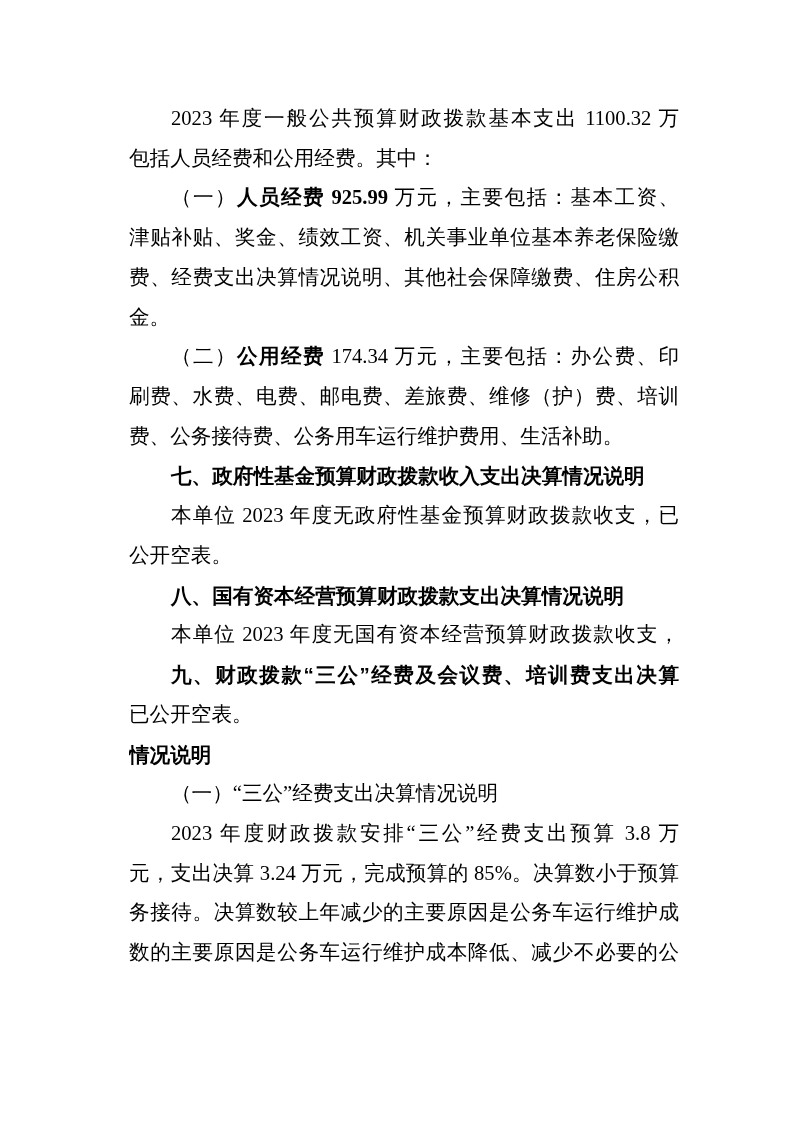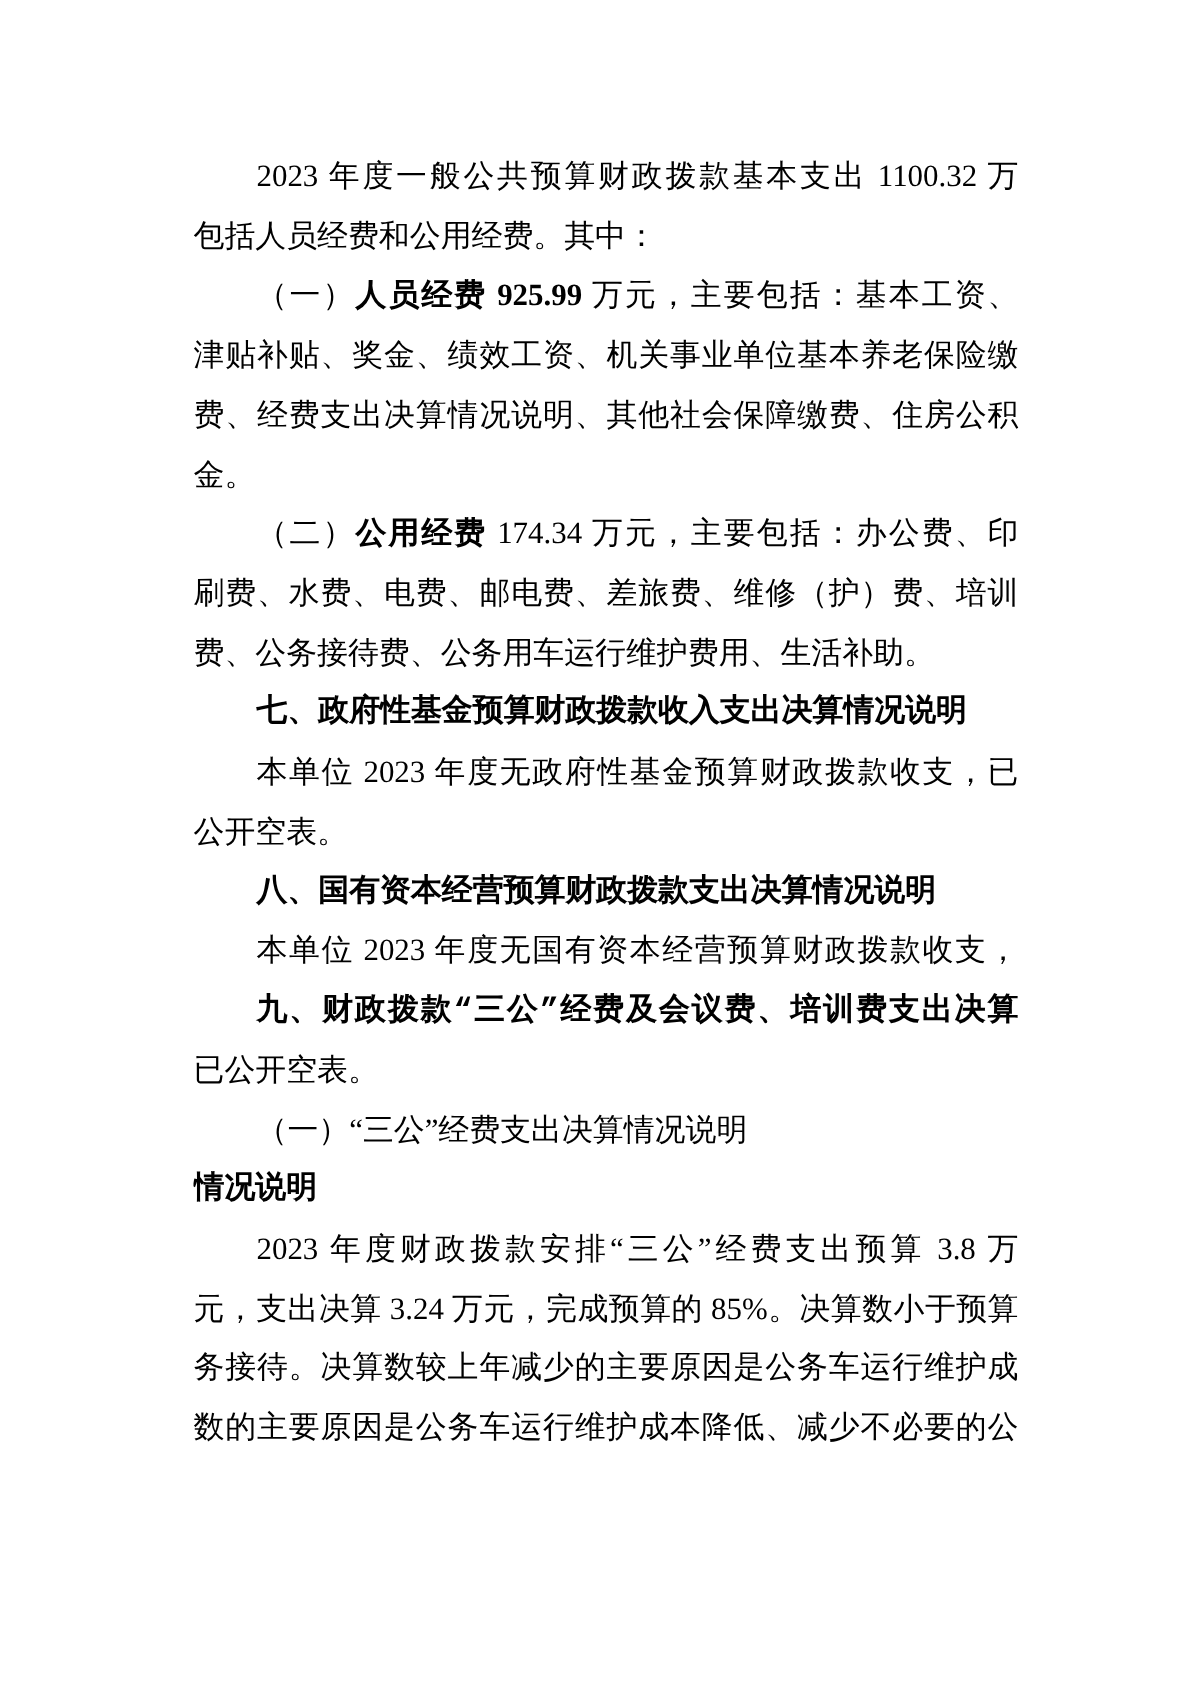--- a/index.html
+++ b/index.html
@@ -33,21 +33,21 @@
   .line.j {
     text-align: justify;
     text-align-last: justify;
   }
   
   .line.ind {
     text-indent: 42px;
   }
   
   .line.hd {
-    font-family: Liberation Mono, monospace;
+    font-family: Liberation Sans, sans-serif;
     font-weight: bold;
   }
   .b {
     font-weight: bold;
   }
 </style>
 </head>
 <body>
 
 <div class="page">
@@ -62,20 +62,20 @@
       <div class="line ind j"><span>（二）</span><span class="b">公用经费</span><span> 174.34 万元，主要包括：办公费、印</span></div>
       <div class="line j"><span>刷费、水费、电费、邮电费、差旅费、维修（护）费、培训</span></div>
       <div class="line"><span>费、公务接待费、公务用车运行维护费用、生活补助。</span></div>
       <div class="line hd ind"><span>七、政府性基金预算财政拨款收入支出决算情况说明</span></div>
       <div class="line ind j"><span>本单位 2023 年度无政府性基金预算财政拨款收支，已</span></div>
       <div class="line"><span>公开空表。</span></div>
       <div class="line hd ind"><span>八、国有资本经营预算财政拨款支出决算情况说明</span></div>
       <div class="line ind j"><span>本单位 2023 年度无国有资本经营预算财政拨款收支，</span></div>
       <div class="line hd ind j"><span>九、财政拨款“三公”经费及会议费、培训费支出决算</span></div>
       <div class="line"><span>已公开空表。</span></div>
+      <div class="line hd"><span>情况说明</span></div>
       <div class="line ind"><span>（一）“三公”经费支出决算情况说明</span></div>
-      <div class="line hd"><span>情况说明</span></div>
       <div class="line ind j"><span>2023 年度财政拨款安排“三公”经费支出预算 3.8 万</span></div>
       <div class="line j"><span>元，支出决算 3.24 万元，完成预算的 85%。决算数小于预算</span></div>
       <div class="line j"><span>务接待。决算数较上年减少的主要原因是公务车运行维护成</span></div>
       <div class="line j"><span>数的主要原因是公务车运行维护成本降低、减少不必要的公</span></div>
     </div>
 </div>
 
 </body></html>

